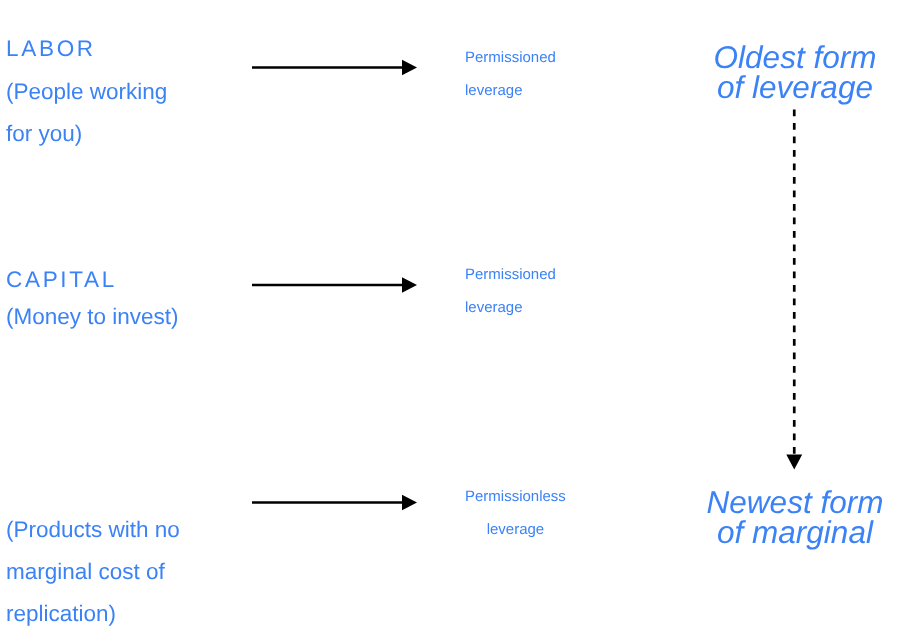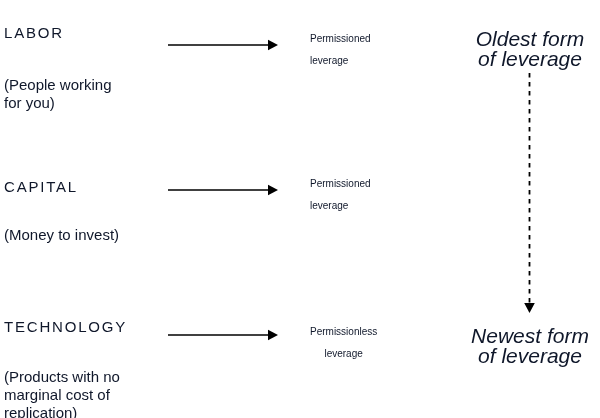--- a/index.html
+++ b/index.html
@@ -6,35 +6,34 @@
     margin: 0;
     padding: 0;
     background: #ffffff;
   }
   .canvas {
     position: relative;
     width: 600px;
     height: 418px;
     background: #ffffff;
     font-family: "Liberation Sans", "DejaVu Sans", sans-serif;
-    color: #0f172a;
+    color: #3b82f6;
     overflow: hidden;
   }
   .abs { position: absolute; }
   .term {
     font-size: 15px;
     line-height: 20px;
     letter-spacing: 1.8px;
     white-space: pre-line;
   }
   .definition {
     font-size: 15px;
-    line-height: 18px;
+    line-height: 28px;
     white-space: pre-line;
-    margin-top: 28px;
   }
   .leverage {
     font-size: 10px;
     line-height: 22px;
     white-space: pre-line;
   }
   .timeline-label {
     font-size: 21px;
     line-height: 20px;
     font-style: italic;
@@ -61,33 +60,32 @@
 
   <div class="abs definition" style="left:4px; top:198px;">(Money to invest)</div>
   <div class="abs term" style="left:4px; top:177px;">CAPITAL</div>
   <svg class="abs" style="left:167px; top:183px;" width="112" height="14" viewBox="0 0 112 14">
     <line x1="1" y1="7" x2="102" y2="7" stroke="#000000" stroke-width="1.6"></line>
     <polygon points="101,1.8 101,12.2 111,7" fill="#000000"></polygon>
   </svg>
   <div class="abs leverage" style="left:310px; top:173px;">Permissioned
 leverage</div>
 
-  <div class="abs term" style="left:4px; top:317px;">TECHNOLOGY</div>
   <div class="abs definition" style="left:4px; top:340px;">(Products with no
 marginal cost of
 replication)</div>
   <svg class="abs" style="left:167px; top:328px;" width="112" height="14" viewBox="0 0 112 14">
     <line x1="1" y1="7" x2="102" y2="7" stroke="#000000" stroke-width="1.6"></line>
     <polygon points="101,1.8 101,12.2 111,7" fill="#000000"></polygon>
   </svg>
   <div class="abs leverage" style="left:310px; top:321px;text-align:center;">Permissionless
 leverage</div>
 
   <div class="abs timeline-label" style="left:460px; top:29px;">Oldest form
 of leverage</div>
   <svg class="abs" style="left:523px; top:71px;" width="13" height="244" viewBox="0 0 13 244">
     <line x1="6.5" y1="2" x2="6.5" y2="232" stroke="#000000" stroke-width="1.8" stroke-dasharray="4.5,4.5"></line>
     <polygon points="1.2,232 11.8,232 6.5,242" fill="#000000"></polygon>
   </svg>
   <div class="abs timeline-label" style="left:460px; top:326px;">Newest form
-of leverage</div>
+of marginal</div>
 
 </div>
 
 </body></html>

